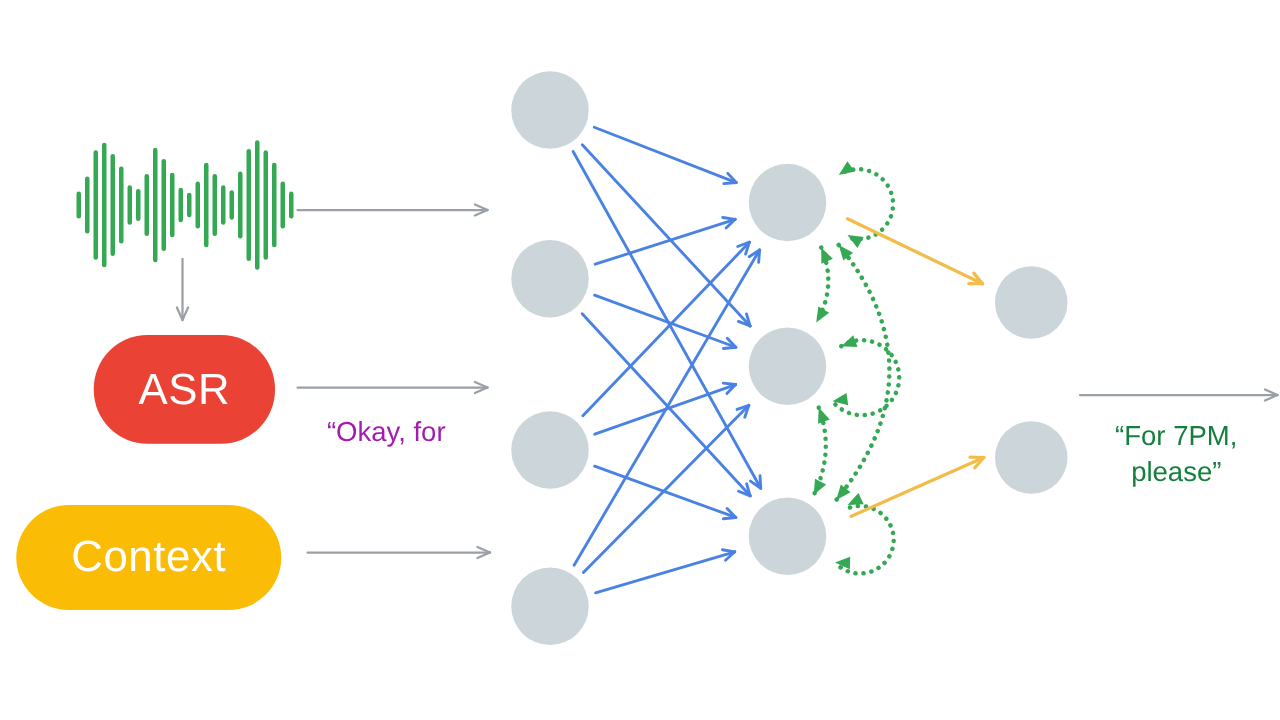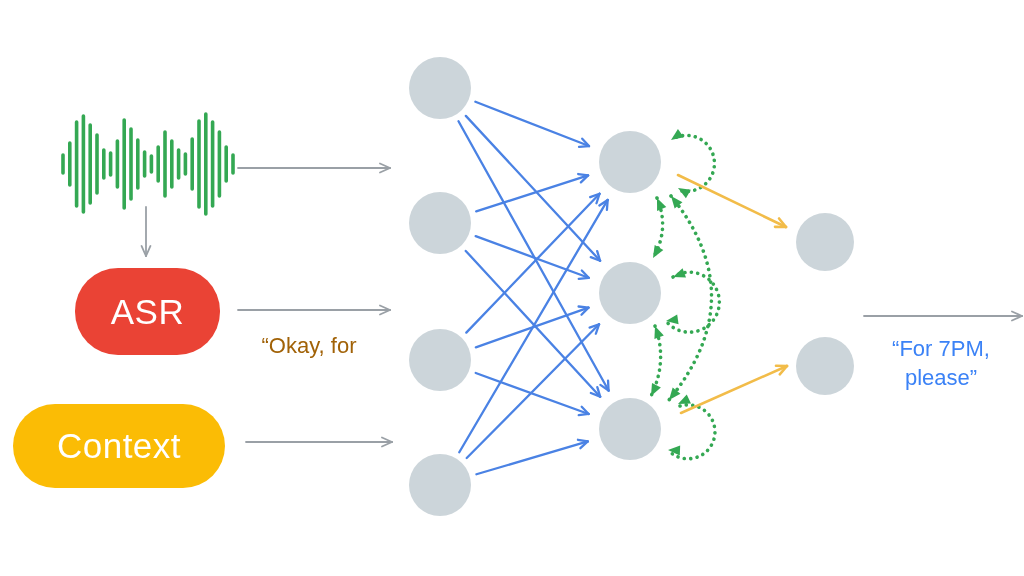--- a/index.html
+++ b/index.html
@@ -156,22 +156,22 @@
     </svg>
 
   <div class="pill pill-context" style="background: rgb(251, 188, 5); color: rgb(255, 255, 255);">
     <span>Context</span>
   </div>
 
   <div class="pill pill-asr" style="background: rgb(234, 67, 53); color: rgb(255, 255, 255);">
     <span>ASR</span>
   </div>
 
-  <div class="quote input-quote" style="color: #a16207;">
+  <div class="quote input-quote" style="color: #a21caf;">
     <span>“Okay, for</span><br>
   </div>
 
-  <div class="quote output-quote" style="color: #3b82f6;">
+  <div class="quote output-quote" style="color: #15803d;">
     <span>“For 7PM,</span><br>
     <span>please”</span>
   </div>
 
 </div>
 
 </body></html>

